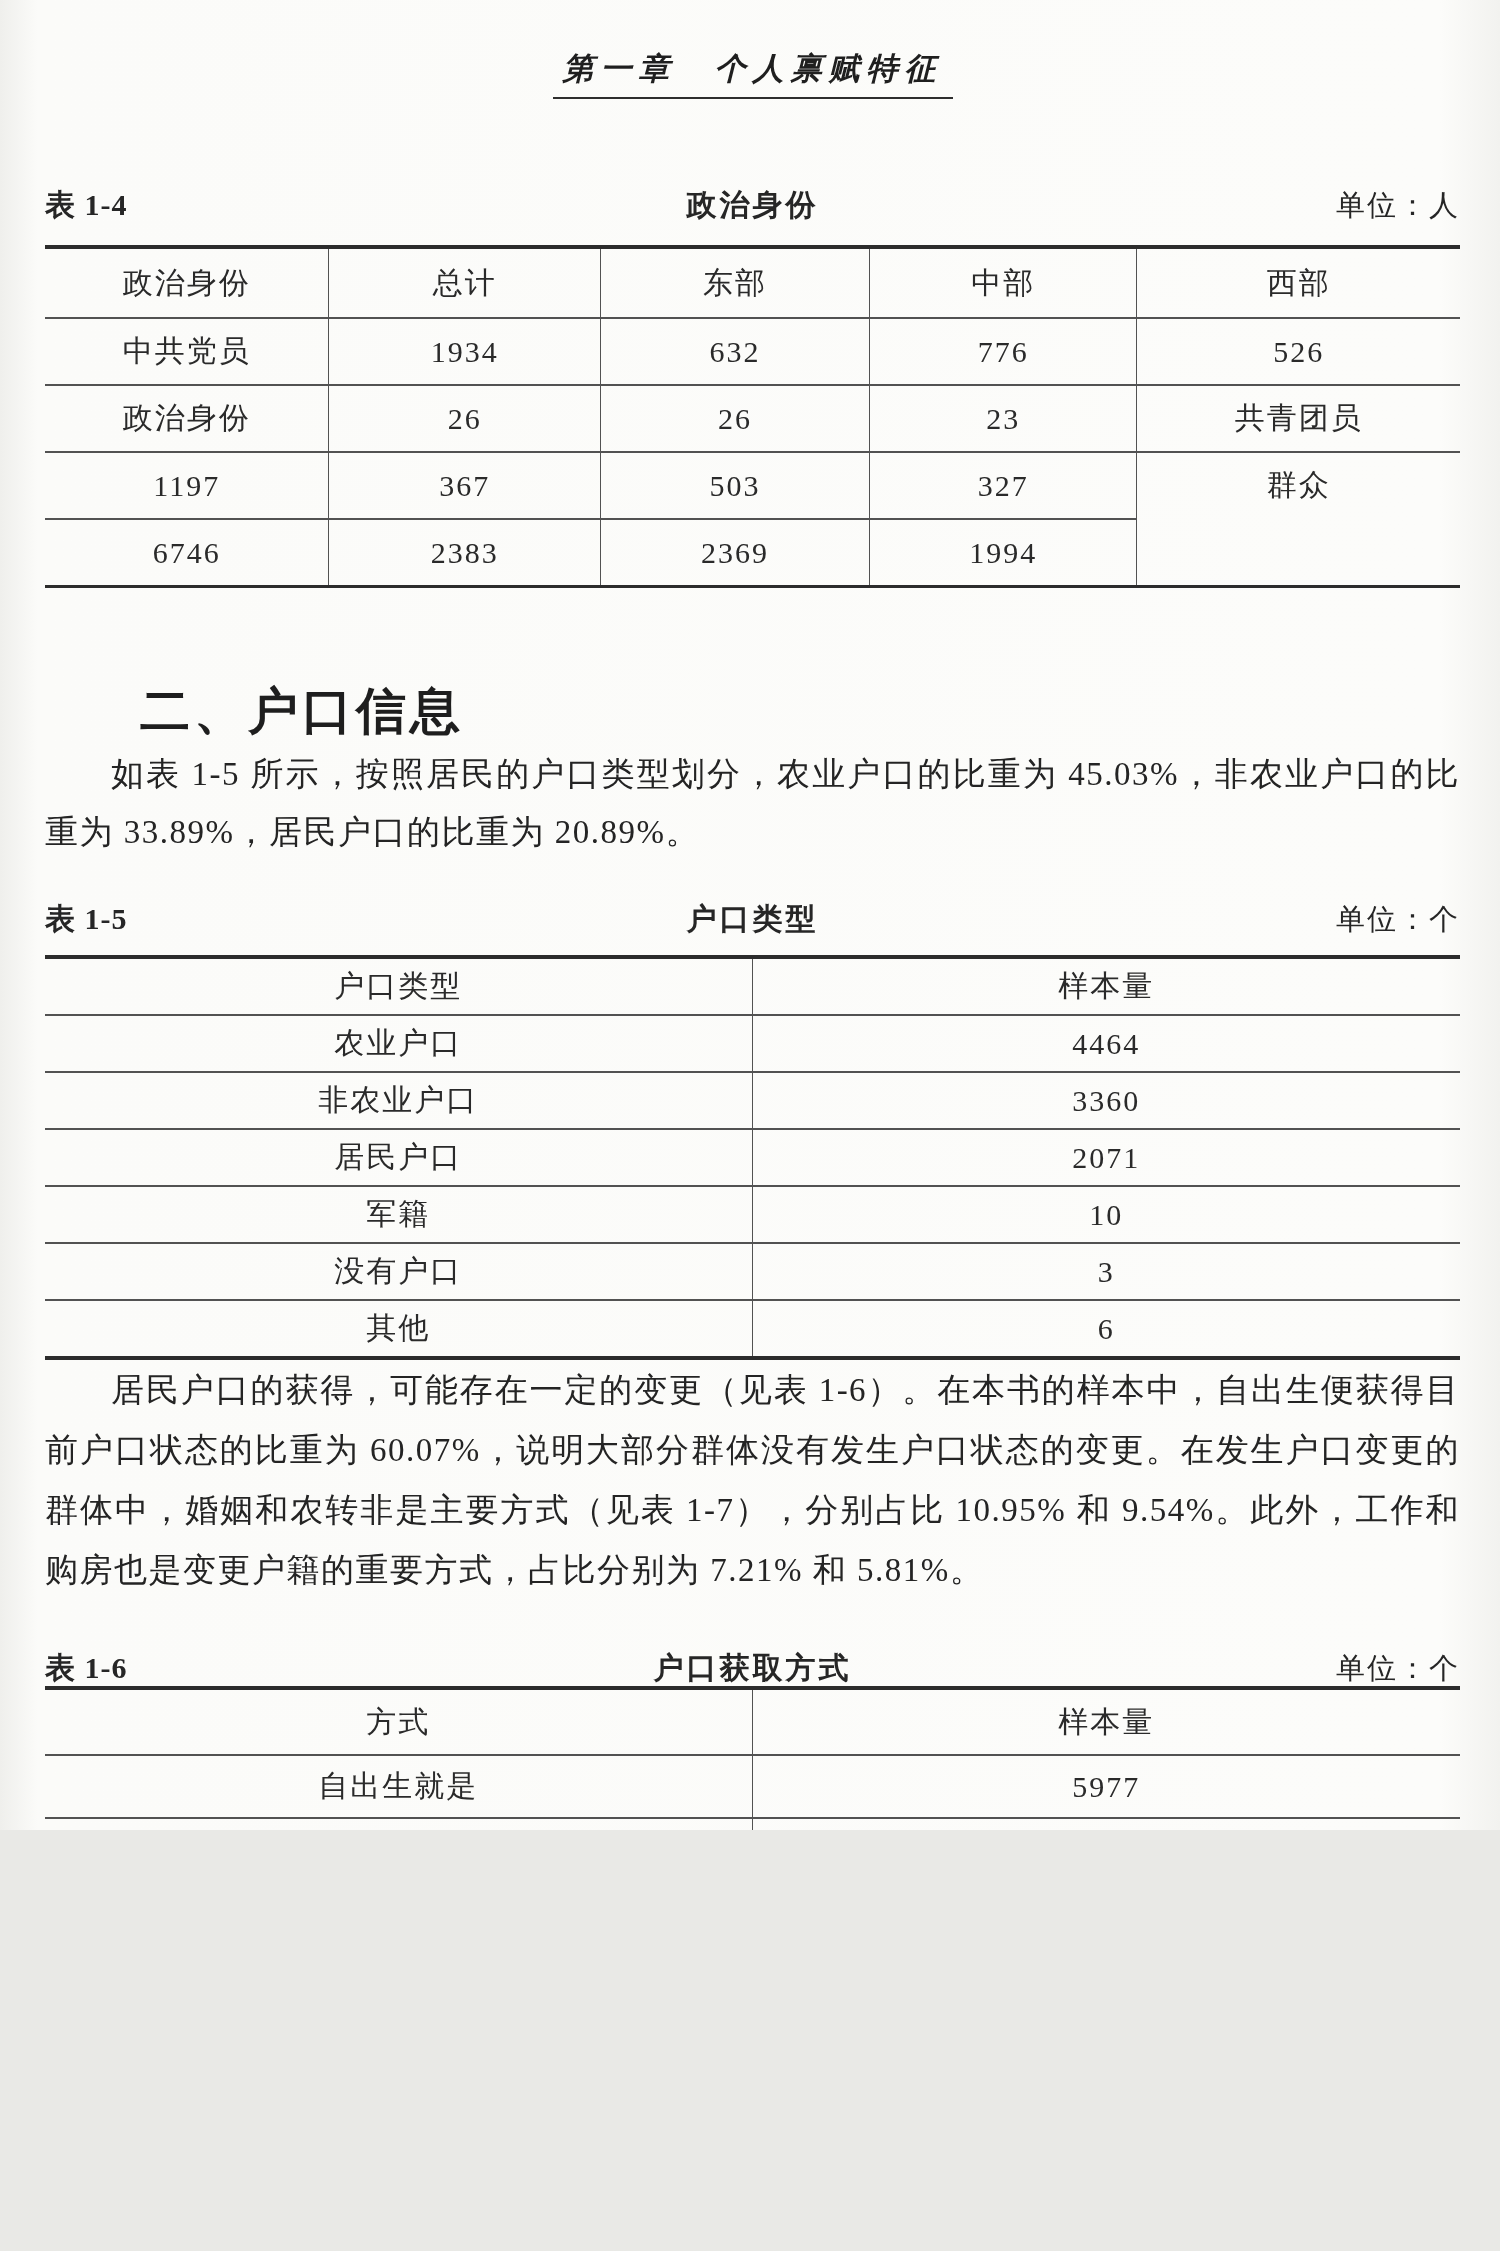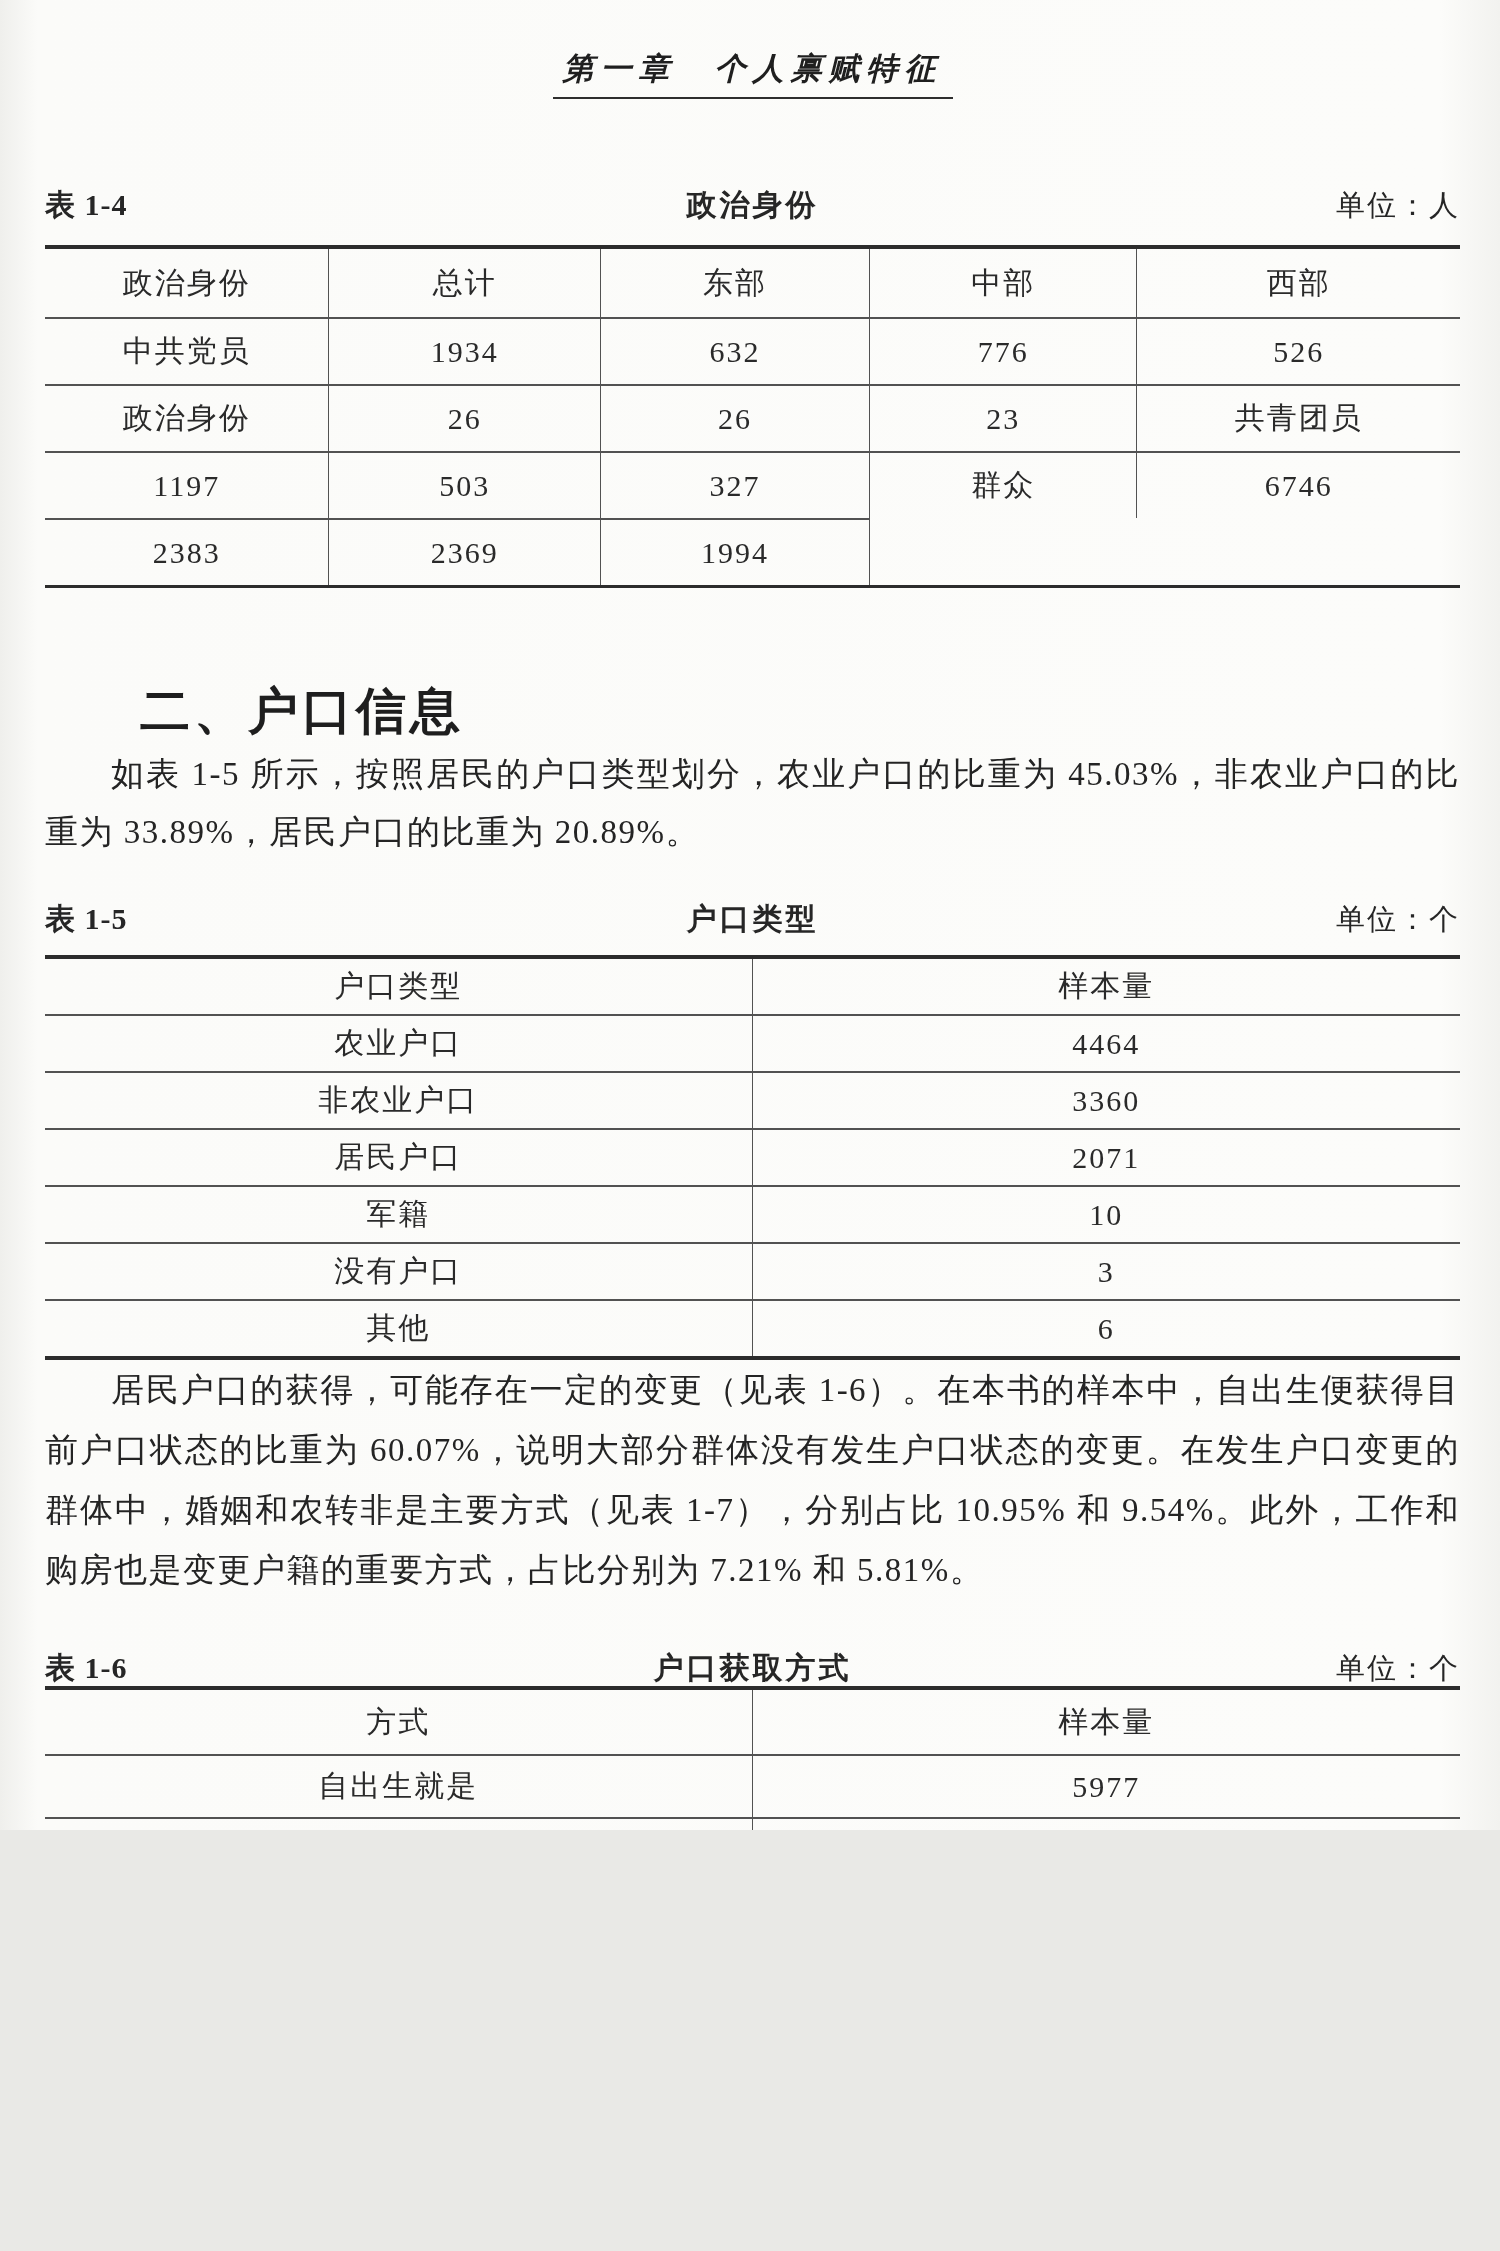--- a/index.html
+++ b/index.html
@@ -133,20 +133,21 @@
     <div class="td">776</div>
     <div class="td">526</div>
 
     <div class="td">政治身份</div>
     <div class="td">26</div>
     <div class="td">26</div>
     <div class="td">23</div>
 
     <div class="td">共青团员</div>
     <div class="td">1197</div>
+    <div class="td">367</div>
     <div class="td">503</div>
     <div class="td">327</div>
 
     <div class="td">群众</div>
     <div class="td">6746</div>
     <div class="td">2383</div>
     <div class="td">2369</div>
     <div class="td">1994</div>
   </div>
 

